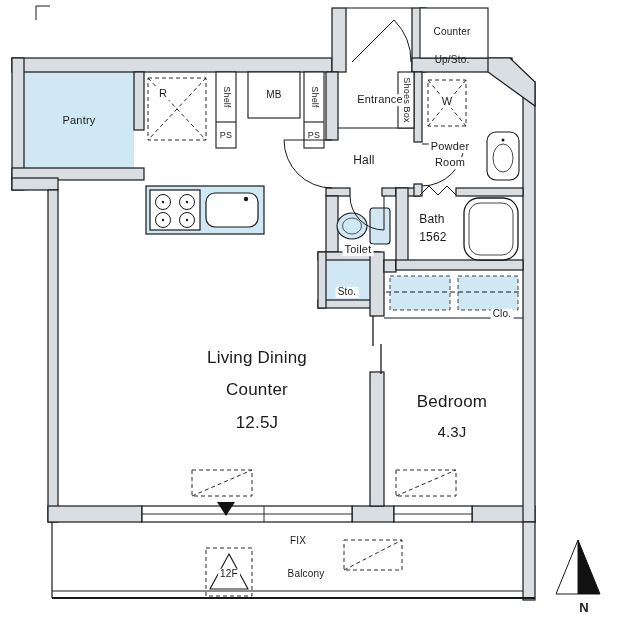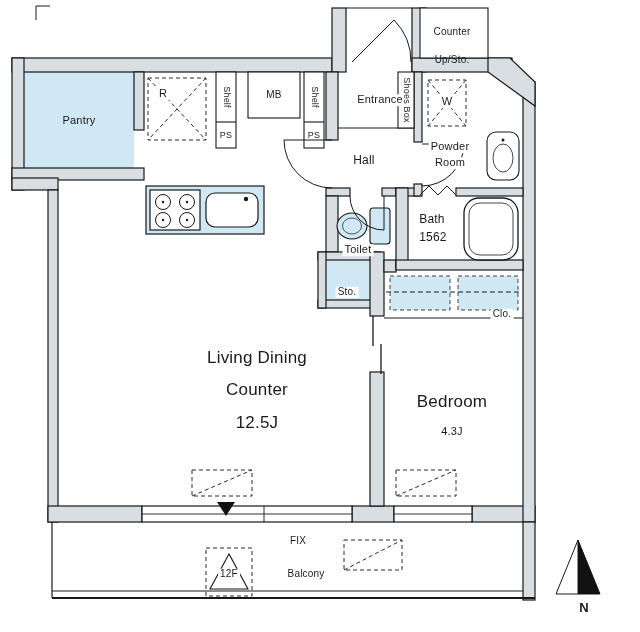--- a/index.html
+++ b/index.html
@@ -8,21 +8,21 @@
     font-family:"Liberation Sans", sans-serif;color:#1a1a1a;overflow:hidden;
   }
   .stage svg{position:absolute;left:0;top:0;}
   .lbl{
     position:absolute;transform:translate(-50%,-50%);
     white-space:nowrap;line-height:1.05;letter-spacing:.2px;
   }
   .bg{background:#fff;padding:0 2px;}
   .rot{transform:translate(-50%,-50%) rotate(90deg);}
   .s9{font-size:9px}.s10{font-size:10px}.s11{font-size:11px}.s12{font-size:12px}
-  .s13{font-size:13px}.s15{font-size:10px}.s16{font-size:11px}.s17{font-size:17px}
+  .s13{font-size:13px}.s15{font-size:10px}.s16{font-size:15px}.s17{font-size:17px}
   .b{font-weight:bold}
 </style>
 </head>
 <body>
 
 <div class="stage">
 
 <svg width="640" height="632" viewBox="0 0 640 632">
 
   <g>

